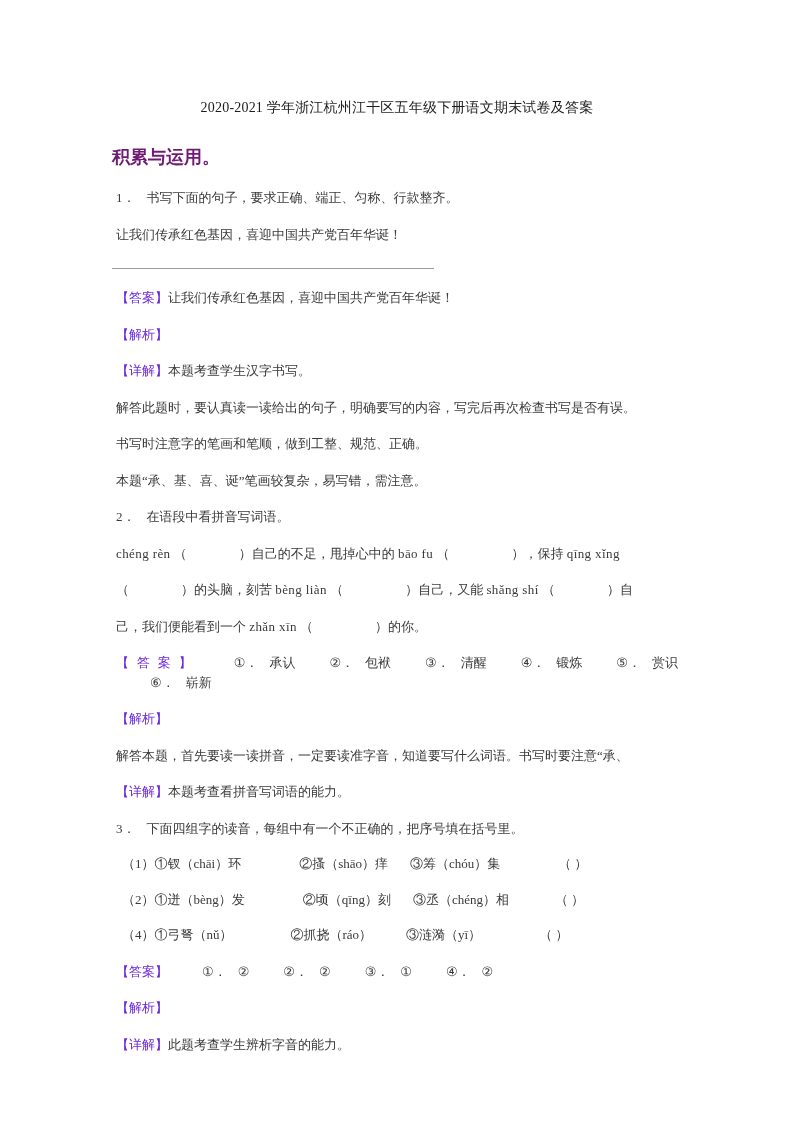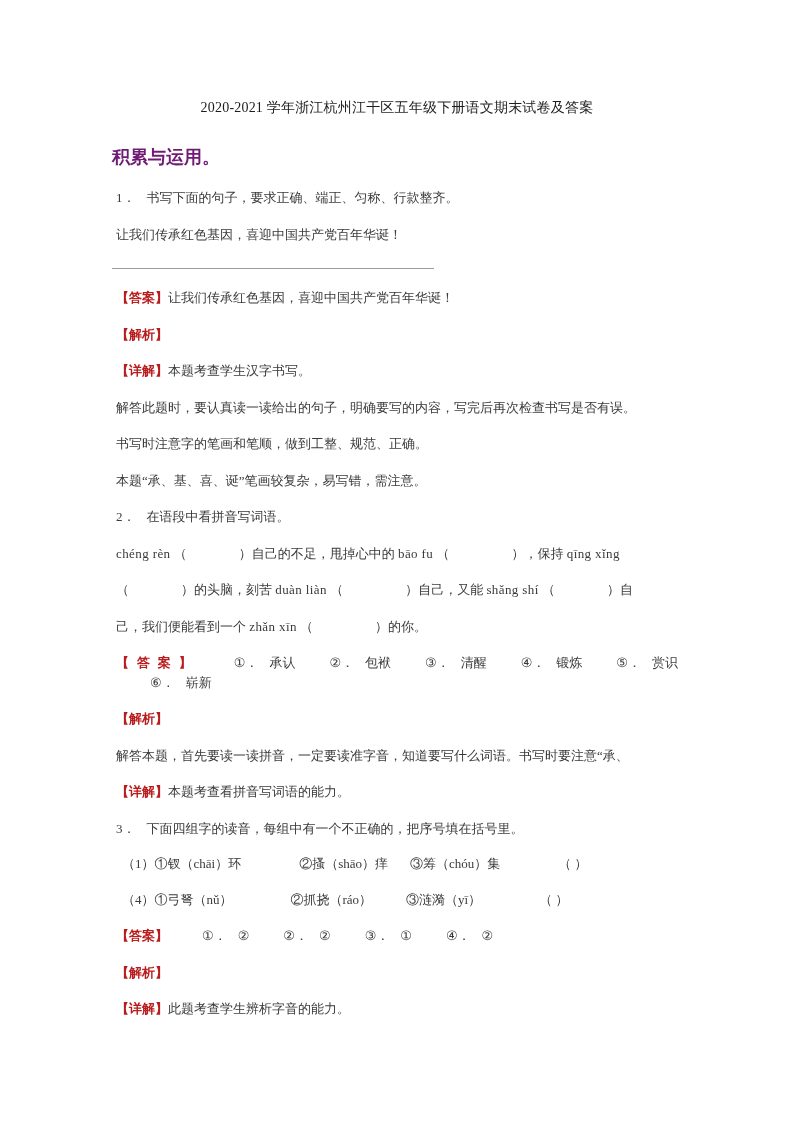--- a/index.html
+++ b/index.html
@@ -48,22 +48,22 @@
     text-align: justify;
     text-justify: inter-ideograph;
   }
   p.line.tight {
     padding-top: 12px;
   }
   .indent {
     padding-left: 6px;
   }
   b.tag {
-    font-weight: bold;
-    color: #b91c1c;
+    font-weight: normal;
+    color: #6d28d9;
   }
   .rule-wrap {
     padding-top: 20px;
     padding-bottom: 2px;
   }
   hr.answer-rule {
     border: none;
     border-top: 1px solid #9a9a9a;
     margin: 0;
     width: 322px;
@@ -124,21 +124,21 @@
   <p class="line">
     <span class="py">chéng rèn</span>
     <span>（</span><span class="gap-s"></span><span>）自己的不足，甩掉心中的</span>
     <span class="py">bāo fu</span>
     <span>（</span><span class="gap-m"></span><span>），保持</span>
     <span class="py">qīng xǐng</span>
   </p>
 
   <p class="line">
     <span>（</span><span class="gap-s"></span><span>）的头脑，刻苦</span>
-    <span class="py">duàn liàn</span>
+    <span class="py">bèng liàn</span>
     <span>（</span><span class="gap-m"></span><span>）自己，又能</span>
     <span class="py">shǎng shí</span>
     <span>（</span><span class="gap-s"></span><span>）自</span>
   </p>
 
   <p class="line">
     <span>己，我们便能看到一个</span>
     <span class="py">zhǎn xīn</span>
     <span>（</span><span class="gap-m"></span><span>）的你。</span>
   </p>
@@ -158,20 +158,23 @@
   </p>
 
   <p class="line">
     <span>3．</span><span class="sp1"></span><span>下面四组字的读音，每组中有一个不正确的，把序号填在括号里。</span>
   </p>
 
   <p class="line tight indent">
     <span>（1）</span><span>①钗（chāi）环</span><span class="sp5"></span><span>②搔（shāo）痒</span><span class="sp2"></span><span>③筹（chóu）集</span><span class="sp5"></span><span>（        ）</span>
   </p>
 
+  <p class="line tight indent">
+    <span>（2）</span><span>①迸（bèng）发</span><span class="sp5"></span><span>②顷（qīng）刻</span><span class="sp2"></span><span>③丞（chéng）相</span><span class="sp4"></span><span>（        ）</span>
+  </p>
 
 
   <p class="line tight indent">
     <span>（4）</span><span>①弓弩（nǔ）</span><span class="sp5"></span><span>②抓挠（ráo）</span><span class="sp3"></span><span>③涟漪（yī）</span><span class="sp5"></span><span>（        ）</span>
   </p>
 
   <p class="line ansrow">
     <b class="tag">【答案】</b><span class="sp3"></span><span class="a-item">①．</span><span class="sp1"></span><span class="a-item">②</span><span class="sp3"></span><span class="a-item">②．</span><span class="sp1"></span><span class="a-item">②</span><span class="sp3"></span><span class="a-item">③．</span><span class="sp1"></span><span class="a-item">①</span><span class="sp3"></span><span class="a-item">④．</span><span class="sp1"></span><span class="a-item">②</span>
   </p>
 

